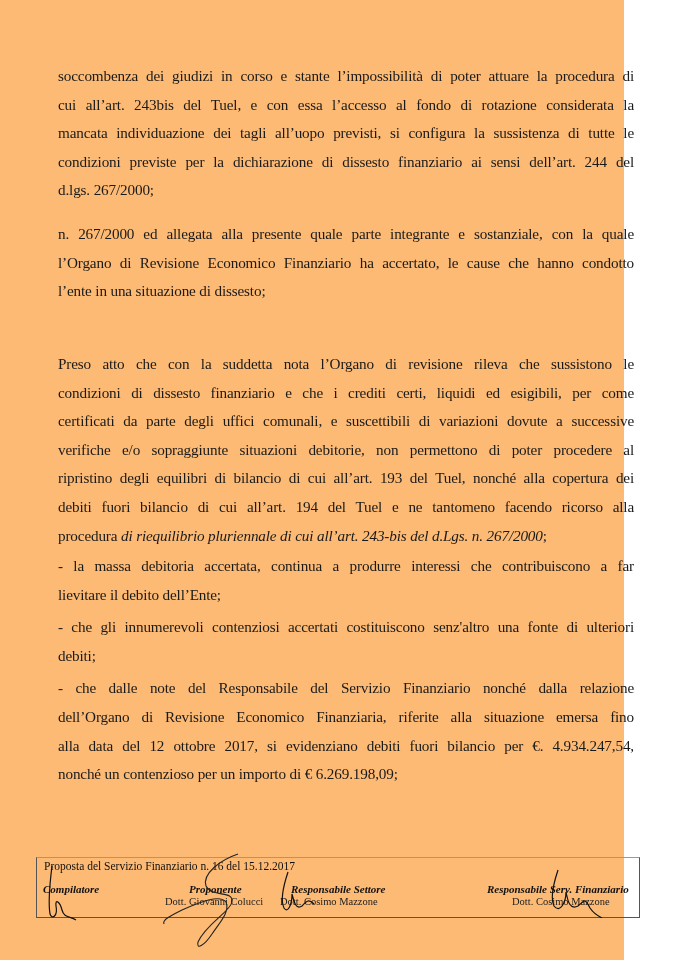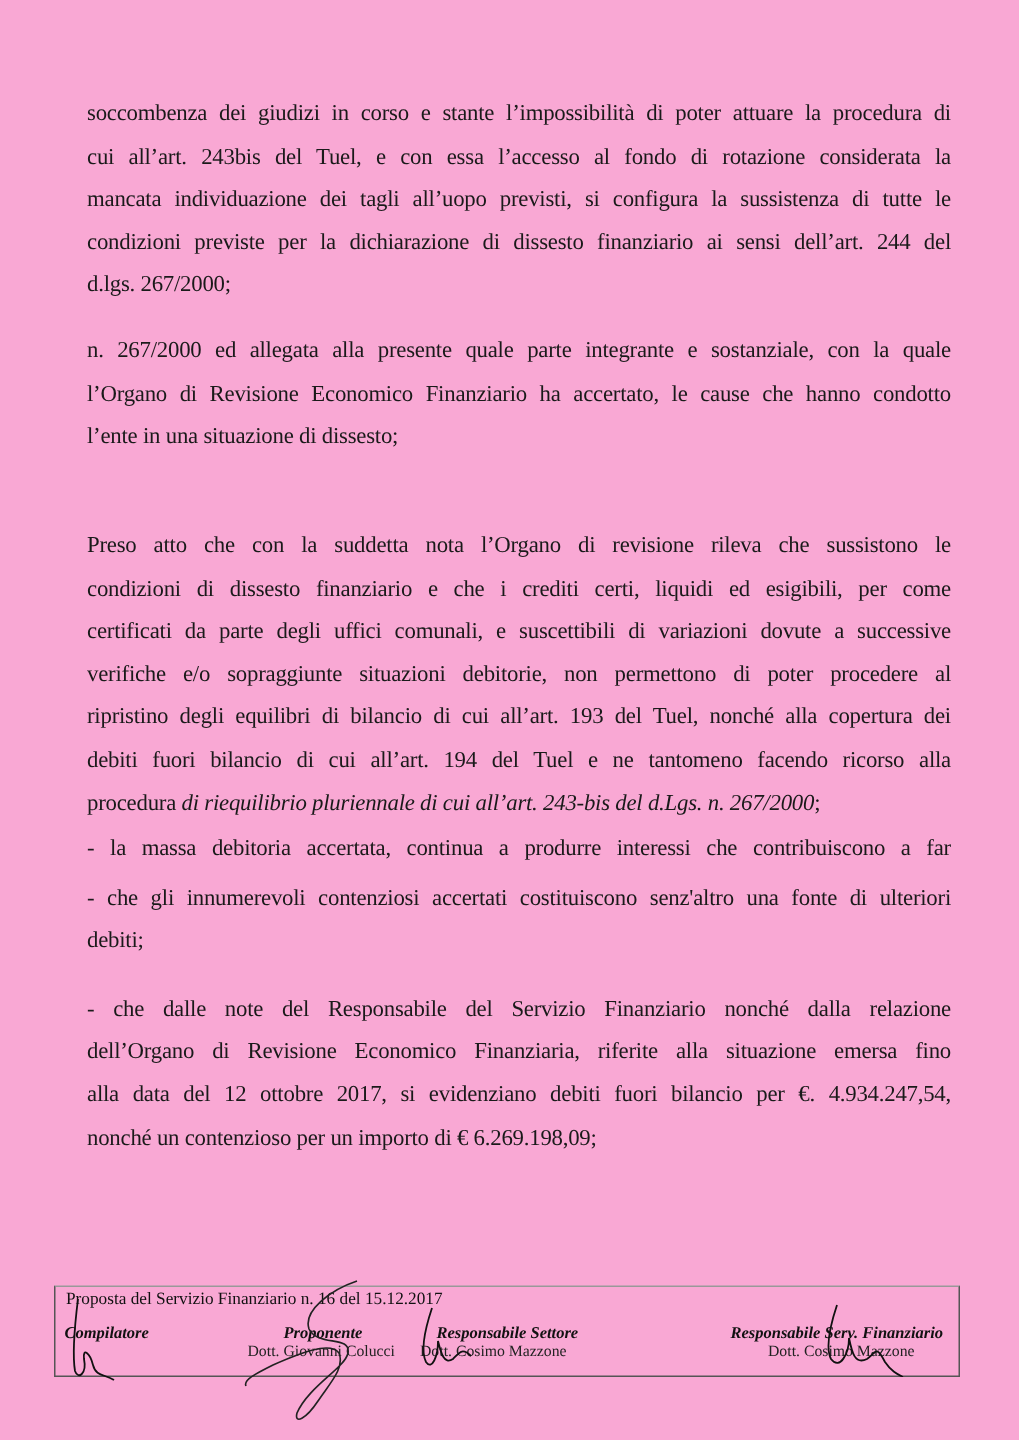--- a/index.html
+++ b/index.html
@@ -1,21 +1,21 @@
 <!DOCTYPE html>
 <html><head>
 <meta charset="utf-8">
 <style>
   html, body { margin: 0; padding: 0; background: #ffffff; }
   body {
     width: 679px; height: 960px; position: relative; overflow: hidden;
     font-family: "Liberation Serif", "DejaVu Serif", serif;
     color: #1a1a1a;
   }
-  .page { position: absolute; left: 0; top: 0; width: 679px; height: 960px; background: #f9a8d4; }
+  .page { position: absolute; left: 0; top: 0; width: 624px; height: 960px; background: #fdba74; }
   .para {
     position: absolute; left: 58px; width: 576px;
     font-size: 15.2px; line-height: 28.6px;
     text-align: justify; text-align-last: left;
     letter-spacing: -0.15px;
   }
   .line { display: block; text-align: justify; text-align-last: justify; white-space: nowrap; }
   .line.last { text-align-last: left; }
   .it { font-style: italic; }
   .footer-box {
@@ -61,26 +61,27 @@
     <span class="line">certificati da parte degli uffici comunali, e suscettibili di variazioni dovute a successive</span>
     <span class="line">verifiche e/o sopraggiunte situazioni debitorie, non permettono di poter procedere al</span>
     <span class="line">ripristino degli equilibri di bilancio di cui all’art. 193 del Tuel, nonché alla copertura dei</span>
     <span class="line">debiti fuori bilancio di cui all’art. 194 del Tuel e ne tantomeno facendo ricorso alla</span>
     <span class="line last"><span>procedura </span><span class="it">di riequilibrio pluriennale di cui all’art. 243-bis del d.Lgs. n. 267/2000</span><span>;</span></span>
   </div>
 
   <div class="para" style="top:552px;">
     <div>
       <span class="line">- la massa debitoria accertata, continua a produrre interessi che contribuiscono a far</span>
+      <span class="line last">lievitare il debito dell’Ente;</span>
     </div>
     <div style="margin-top:4px;">
       <span class="line">- che gli innumerevoli contenziosi accertati costituiscono senz'altro una fonte di ulteriori</span>
       <span class="line last">debiti;</span>
     </div>
-    <div style="margin-top:17px;">
+    <div style="margin-top:4px;">
       <span class="line">- che dalle note del Responsabile del Servizio Finanziario nonché dalla relazione</span>
       <span class="line">dell’Organo di Revisione Economico Finanziaria, riferite alla situazione emersa fino</span>
       <span class="line">alla data del 12 ottobre 2017, si evidenziano debiti fuori bilancio  per €. 4.934.247,54,</span>
       <span class="line last">nonché un contenzioso per un importo di € 6.269.198,09;</span>
     </div>
   </div>
 
   <div class="footer-box">
     <div class="footer-title">Proposta del Servizio Finanziario n. 16  del 15.12.2017</div>
 

